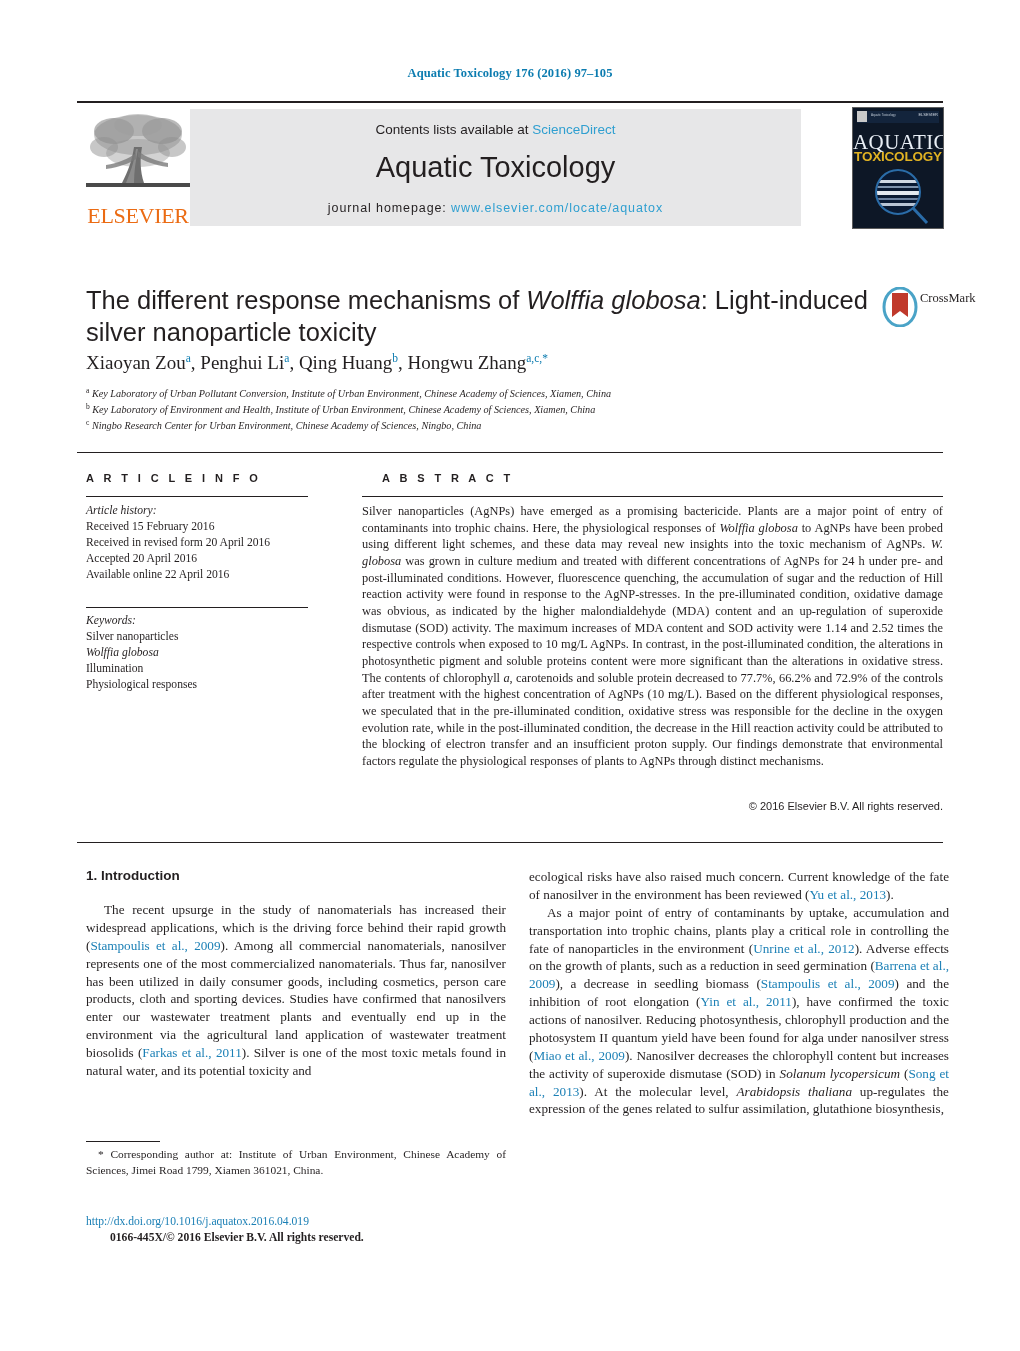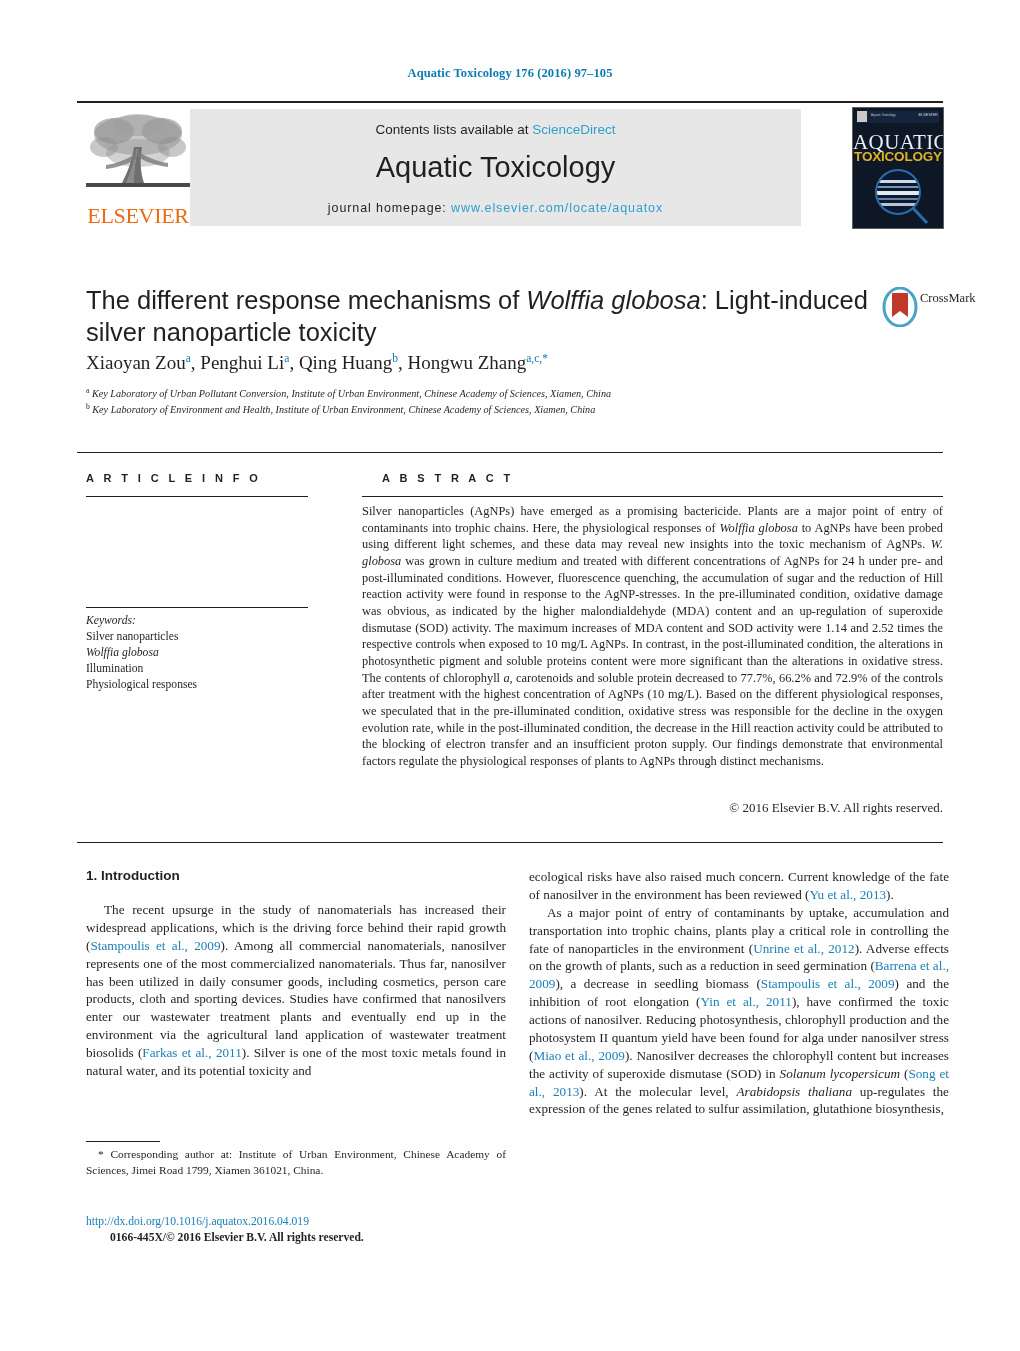--- a/index.html
+++ b/index.html
@@ -299,22 +299,22 @@
     text-align: justify;
     color: #231f20;
   }
   .abstract i { font-style: italic; }
   .copyline {
     position: absolute;
     top: 800px;
     left: 362px;
     width: 581px;
     text-align: right;
-    font-family: Liberation Serif, serif;
-    font-size: 13px;
+    font-family: Liberation Sans, sans-serif;
+    font-size: 11px;
     color: #231f20;
   }
 
   .section-rule-bottom {
     position: absolute;
     left: 77px;
     top: 842px;
     width: 866px;
     height: 1px;
     background: #231f20;
@@ -475,29 +475,37 @@
     <div class="cm-text">CrossMark</div>
   </div>
 
   <div class="authors">
     <span>Xiaoyan Zou</span><sup>a</sup>, <span>Penghui Li</span><sup>a</sup>, <span>Qing Huang</span><sup>b</sup>, <span>Hongwu Zhang</span><sup>a,c,*</sup>
   </div>
 
   <div class="affils">
     <div><sup>a</sup> <span>Key Laboratory of Urban Pollutant Conversion, Institute of Urban Environment, Chinese Academy of Sciences, Xiamen, China</span></div>
     <div><sup>b</sup> <span>Key Laboratory of Environment and Health, Institute of Urban Environment, Chinese Academy of Sciences, Xiamen, China</span></div>
+    <div><sup>c</sup> <span>Ningbo Research Center for Urban Environment, Chinese Academy of Sciences, Ningbo, China</span></div>
   </div>
 
   <div class="section-rule-top"></div>
 
   <div class="hdr-info">A R T I C L E   I N F O</div>
   <div class="hdr-abs">A B S T R A C T</div>
   <div class="rule-info"></div>
   <div class="rule-abs"></div>
 
+  <div class="artinfo">
+    <div class="lbl">Article history:</div>
+    <div>Received 15 February 2016</div>
+    <div>Received in revised form 20 April 2016</div>
+    <div>Accepted 20 April 2016</div>
+    <div>Available online 22 April 2016</div>
+  </div>
 
   <div class="rule-kw"></div>
 
   <div class="keywords">
     <div class="lbl">Keywords:</div>
     <div>Silver nanoparticles</div>
     <div class="it">Wolffia globosa</div>
     <div>Illumination</div>
     <div>Physiological responses</div>
   </div>

